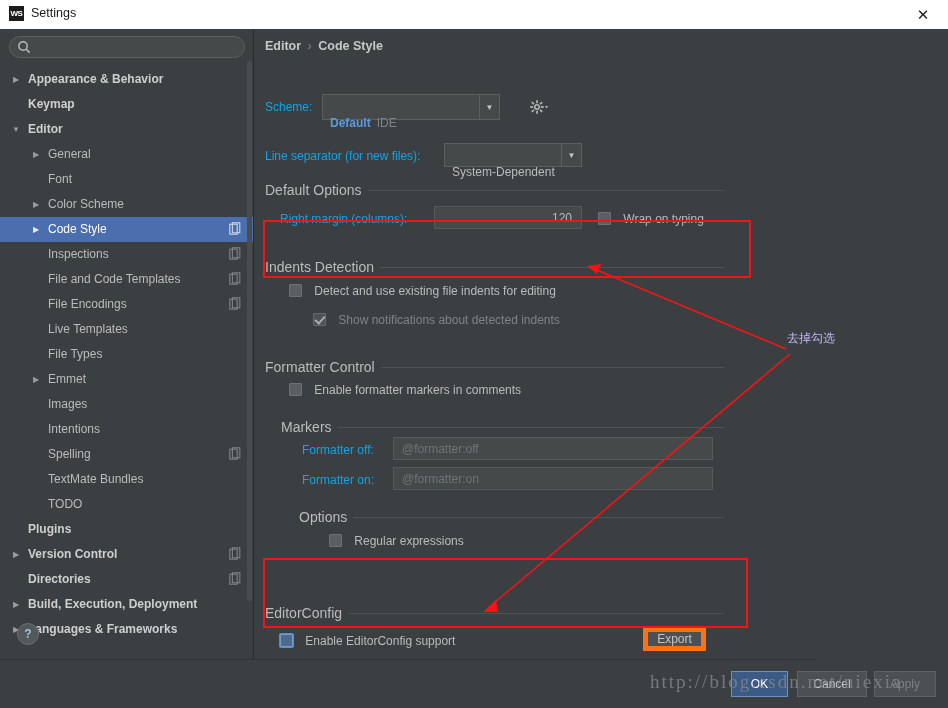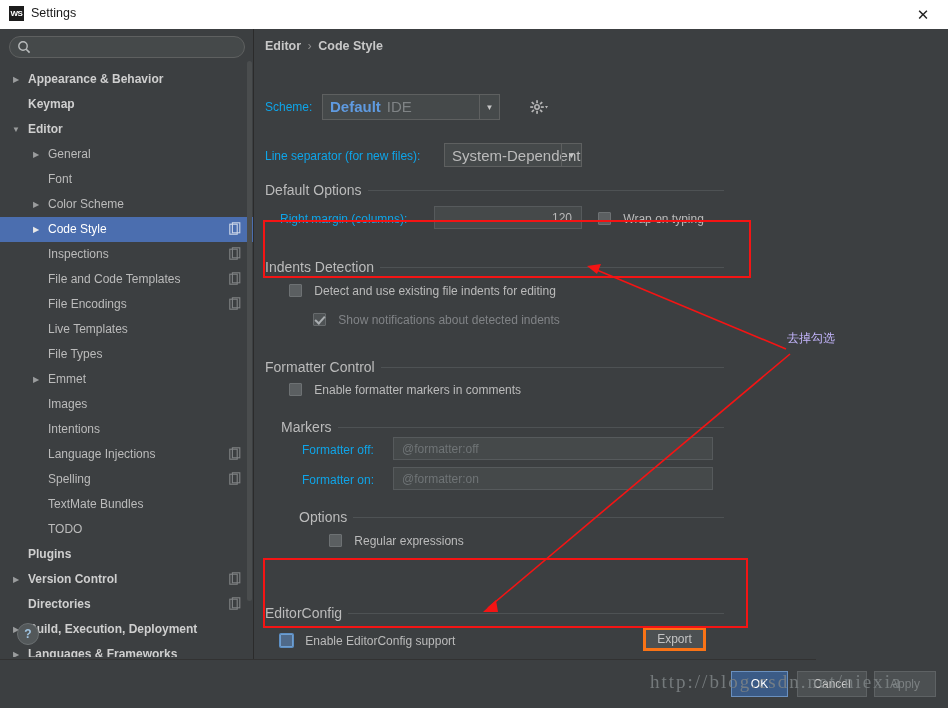--- a/index.html
+++ b/index.html
@@ -96,21 +96,21 @@
   .bcrumb .b1{font-weight:bold;color:#c8c8c8;}
   .bcrumb .sep{color:#8c8c8c;margin:0 3px;}
   .bcrumb .b2{font-weight:bold;color:#c8c8c8;}
 
   .lbl-plain{position:absolute;color:#0ea5e9;font-size:12px;white-space:nowrap;}
 
   .combo{
     position:absolute;background:#45494a;border:1px solid #5e6060;
     box-sizing:border-box;
   }
-  .combo .txt{position:absolute;left:7px;top:0;line-height:24px;font-size:15px;}
+  .combo .txt{position:absolute;left:7px;top:16px;line-height:24px;font-size:12px;}
   .combo .arrowbox{
     position:absolute;right:0;top:0;width:19px;height:100%;
     border-left:1px solid #5e6060;
     display:flex;align-items:center;justify-content:center;
     font-size:8px;color:#c6c6c6;
   }
   #scheme-combo{left:68px;top:65px;width:178px;height:26px;}
   #scheme-combo .sel-blue{color:#5f9ae0;font-weight:bold;}
   #scheme-combo .sel-ide{color:#7f8385;margin-left:6px;}
   #gear{
@@ -148,21 +148,21 @@
   .tfield{
     position:absolute;background:#45494a;border:1px solid #565a5c;
     box-sizing:border-box;color:#bbbbbb;font-size:12px;
     display:flex;align-items:center;padding-left:15px;
   }
   .tfield.right{justify-content:flex-end;padding-right:9px;}
   .tfield.left{padding-left:8px;}
   .tfield .ph{color:#6f7476;}
 
   .btn{
-    position:absolute;background:#4c5052;border:3px solid #f97316;
+    position:absolute;background:#4c5052;border:5px solid #f97316;
     box-sizing:border-box;color:#c4c4c4;font-size:12px;
     display:flex;align-items:center;justify-content:center;
   }
 
   
   .redbox{
     position:absolute;border:2px solid #f41414;box-sizing:border-box;
     pointer-events:none;
   }
   #ann-svg{position:absolute;left:0;top:0;width:948px;height:708px;pointer-events:none;}
@@ -270,27 +270,20 @@
       </div>
       <div class="ti lvl1">
         <span class="arrow">▶</span>
         <span class="lbl">Emmet</span>
       </div>
       <div class="ti lvl1">
         <span class="lbl">Images</span>
       </div>
       <div class="ti lvl1">
         <span class="lbl">Intentions</span>
-      </div>
-      <div class="ti lvl1">
-        <span class="lbl">Language Injections</span>
-        <svg class="badge" viewBox="0 0 12 14">
-          <rect x="0.8" y="2.2" width="7.4" height="10" fill="none" stroke="#9a9d9f" stroke-width="1.1"></rect>
-          <rect x="3.4" y="0.8" width="7.4" height="10" fill="none" stroke="#9a9d9f" stroke-width="1.1"></rect>
-        </svg>
       </div>
       <div class="ti lvl1">
         <span class="lbl">Spelling</span>
         <svg class="badge" viewBox="0 0 12 14">
           <rect x="0.8" y="2.2" width="7.4" height="10" fill="none" stroke="#9a9d9f" stroke-width="1.1"></rect>
           <rect x="3.4" y="0.8" width="7.4" height="10" fill="none" stroke="#9a9d9f" stroke-width="1.1"></rect>
         </svg>
       </div>
       <div class="ti lvl1">
         <span class="lbl">TextMate Bundles</span>

